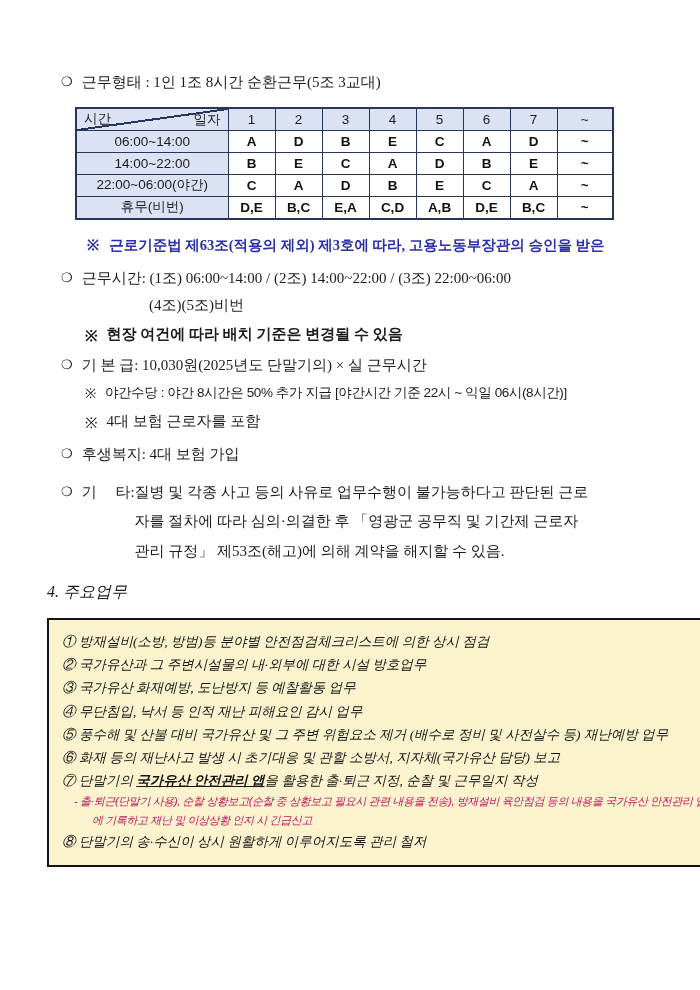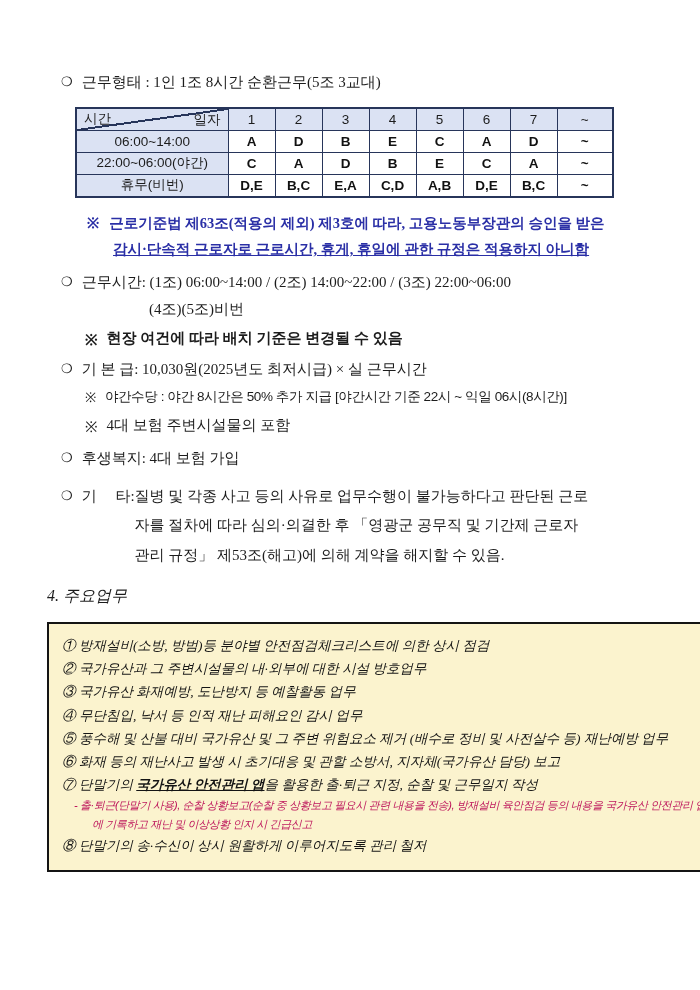--- a/index.html
+++ b/index.html
@@ -148,20 +148,31 @@
       <td class="letter">A</td>
       <td class="letter">D</td>
       <td class="letter">B</td>
       <td class="letter">E</td>
       <td class="letter">C</td>
       <td class="letter">A</td>
       <td class="letter">D</td>
       <td class="letter">~</td>
     </tr>
     <tr>
+      <td class="hdr">14:00~22:00</td>
+      <td class="letter">B</td>
+      <td class="letter">E</td>
+      <td class="letter">C</td>
+      <td class="letter">A</td>
+      <td class="letter">D</td>
+      <td class="letter">B</td>
+      <td class="letter">E</td>
+      <td class="letter">~</td>
+    </tr>
+    <tr>
       <td class="hdr">22:00~06:00(야간)</td>
       <td class="letter">C</td>
       <td class="letter">A</td>
       <td class="letter">D</td>
       <td class="letter">B</td>
       <td class="letter">E</td>
       <td class="letter">C</td>
       <td class="letter">A</td>
       <td class="letter">~</td>
     </tr>
@@ -177,47 +188,46 @@
       <td class="letter">~</td>
     </tr>
   </tbody>
     </table>
 
   <div class="legal" style="color:#2a2fa6">
     <div class="legal-l1">
       <span class="marker">※</span>
       <span>근로기준법 제63조(적용의 제외) 제3호에 따라, 고용노동부장관의 승인을 받은</span>
     </div>
-    <div class="legal-l2">감시·단속적 근로자로 근로시간, 휴게, 휴일에 관한 규정은 적용하지 아니함</div>
   </div>
 
   <div class="bullet-line mt10">
     <span class="bullet">❍</span>
     <span>근무시간: (1조) 06:00~14:00 / (2조) 14:00~22:00 / (3조) 22:00~06:00</span>
   </div>
   <div class="sub-line">(4조)(5조)비번</div>
 
   <div class="note bold mt10">
     <span class="marker">※</span>
     <span>현장 여건에 따라 배치 기준은 변경될 수 있음</span>
   </div>
 
   <div class="bullet-line mt10">
     <span class="bullet">❍</span>
-    <span>기 본 급: 10,030원(2025년도 최저시급) × 실 근무시간</span>
+    <span>기 본 급: 10,030원(2025년도 단말기의) × 실 근무시간</span>
   </div>
 
   <div class="note condensed mt8">
     <span class="marker">※</span>
     <span>야간수당 : 야간 8시간은 50% 추가 지급 [야간시간 기준 22시 ~ 익일 06시(8시간)]</span>
   </div>
 
   <div class="note mt10">
     <span class="marker">※</span>
-    <span>4대 보험 주변시설물의 포함</span>
+    <span>4대 보험 근로자를 포함</span>
   </div>
 
   <div class="bullet-line mt12">
     <span class="bullet">❍</span>
     <span>후생복지: 4대 보험 가입</span>
   </div>
 
   <div class="etc-line">
     <span class="bullet">❍</span>
     <span class="etc-label">기     타:</span>

